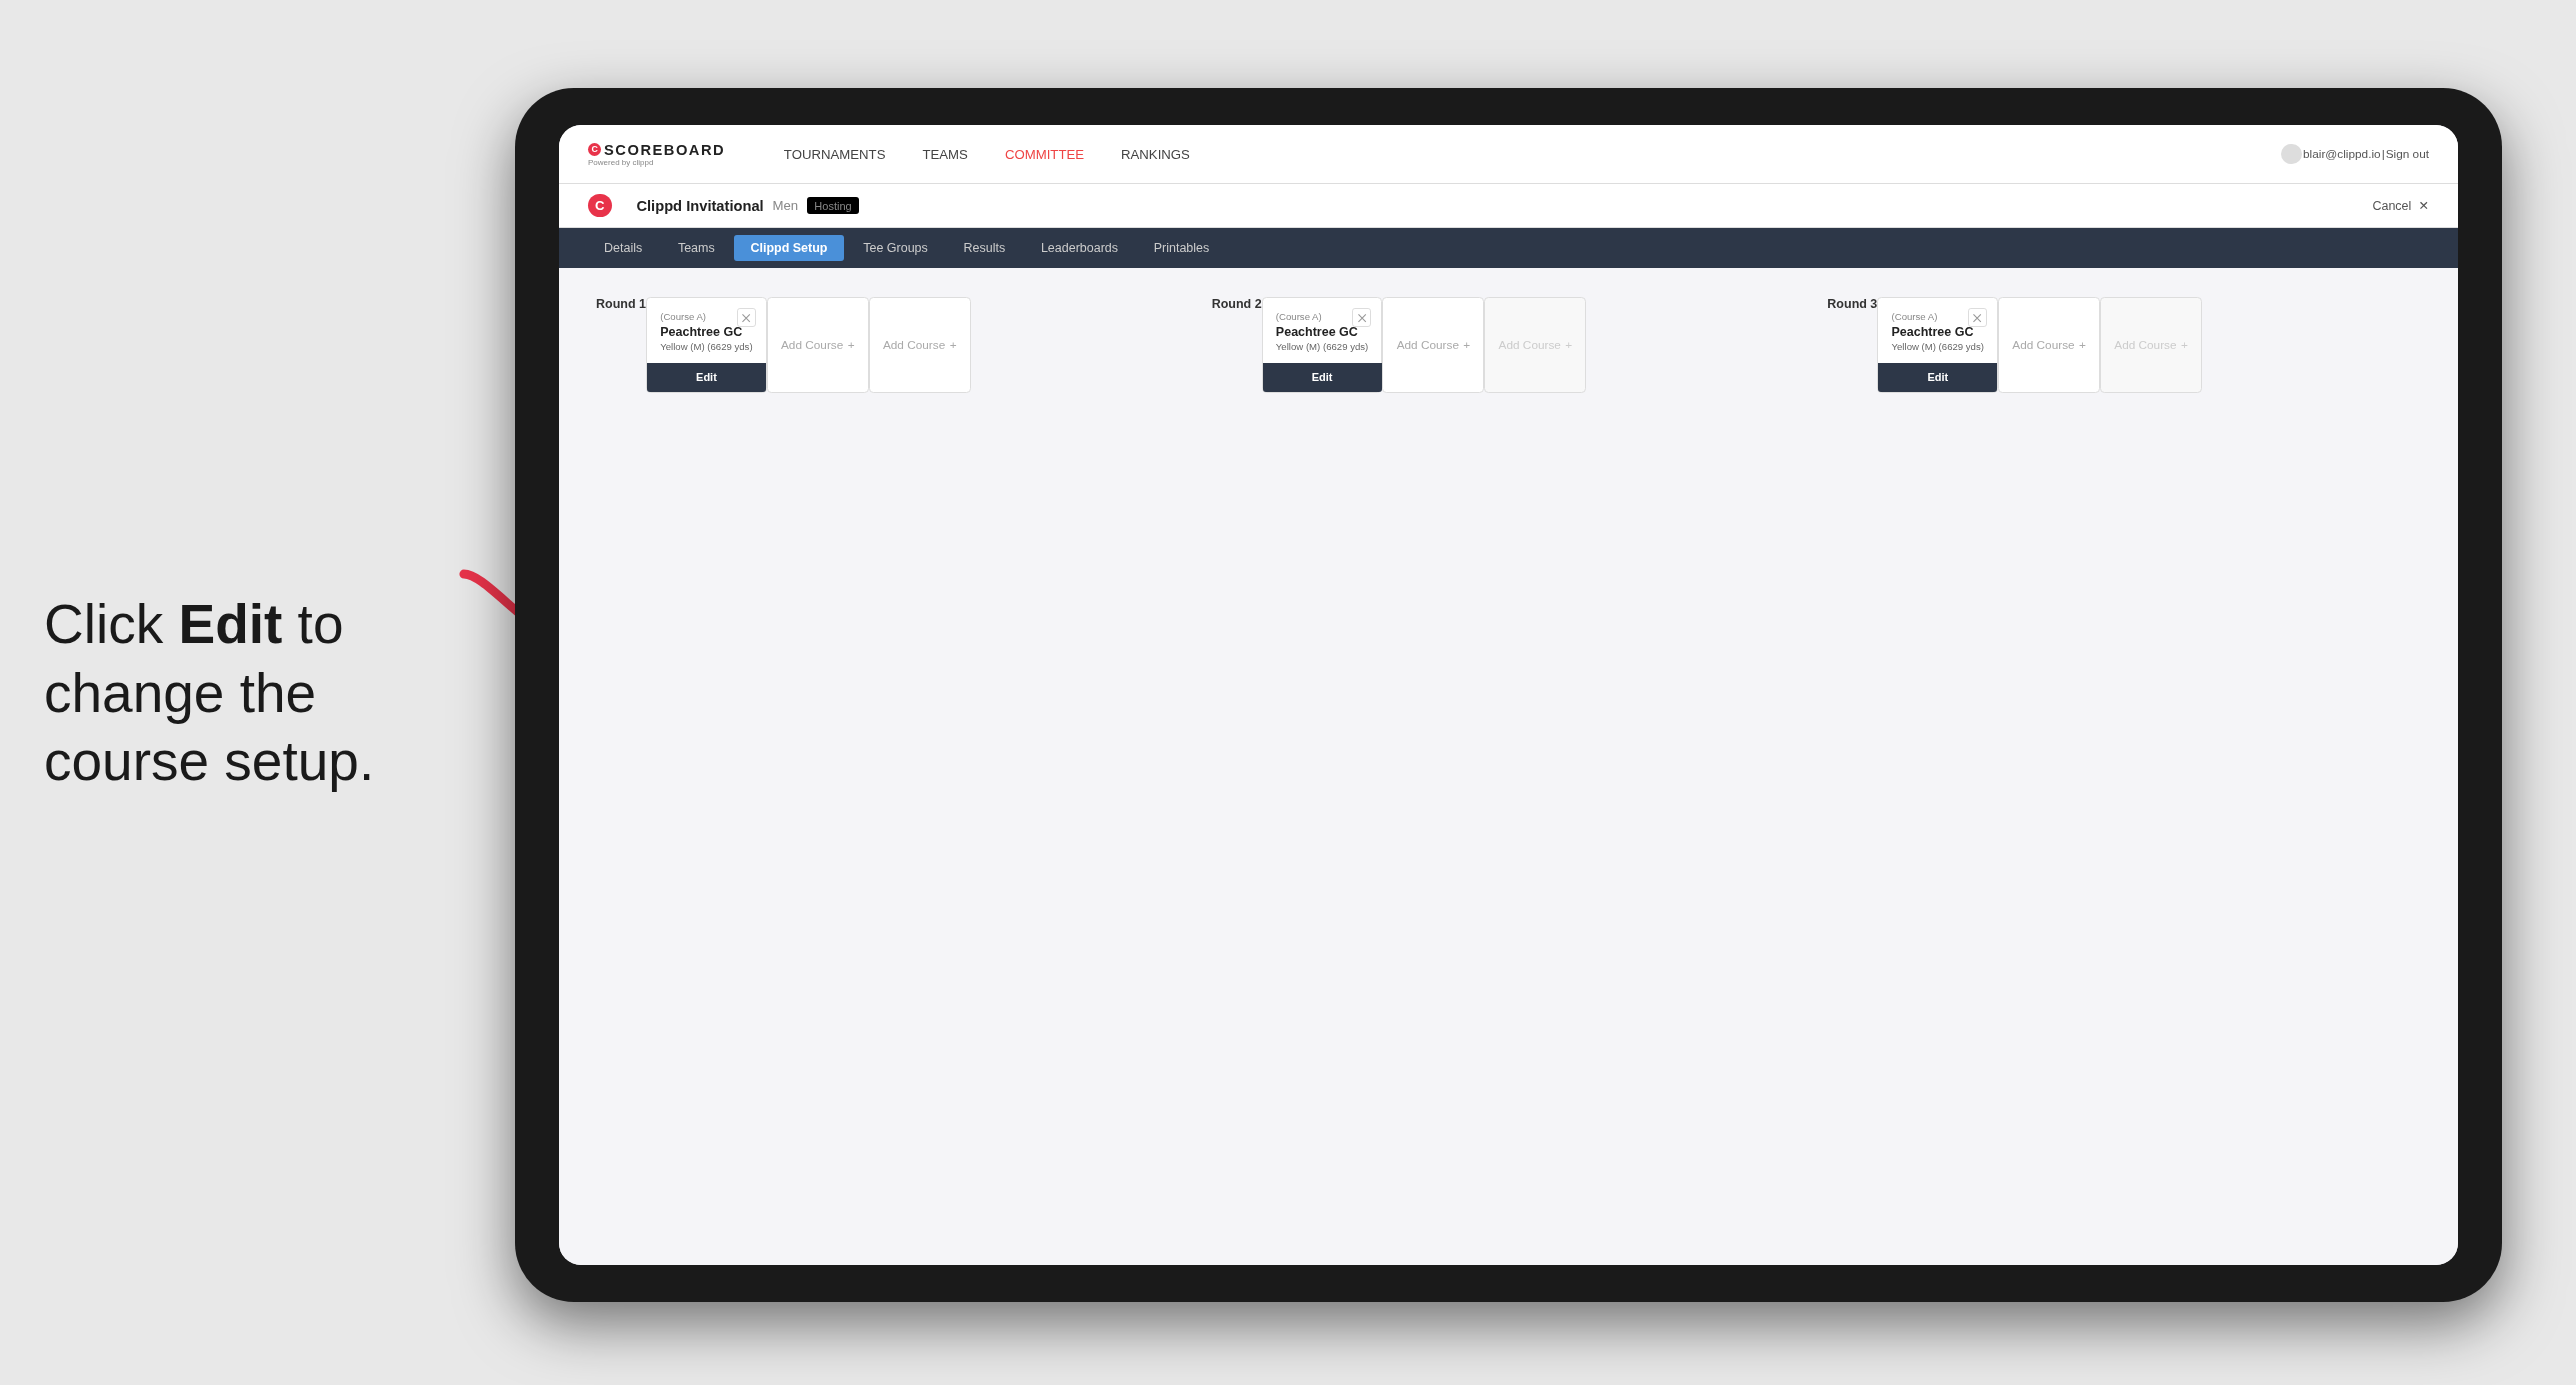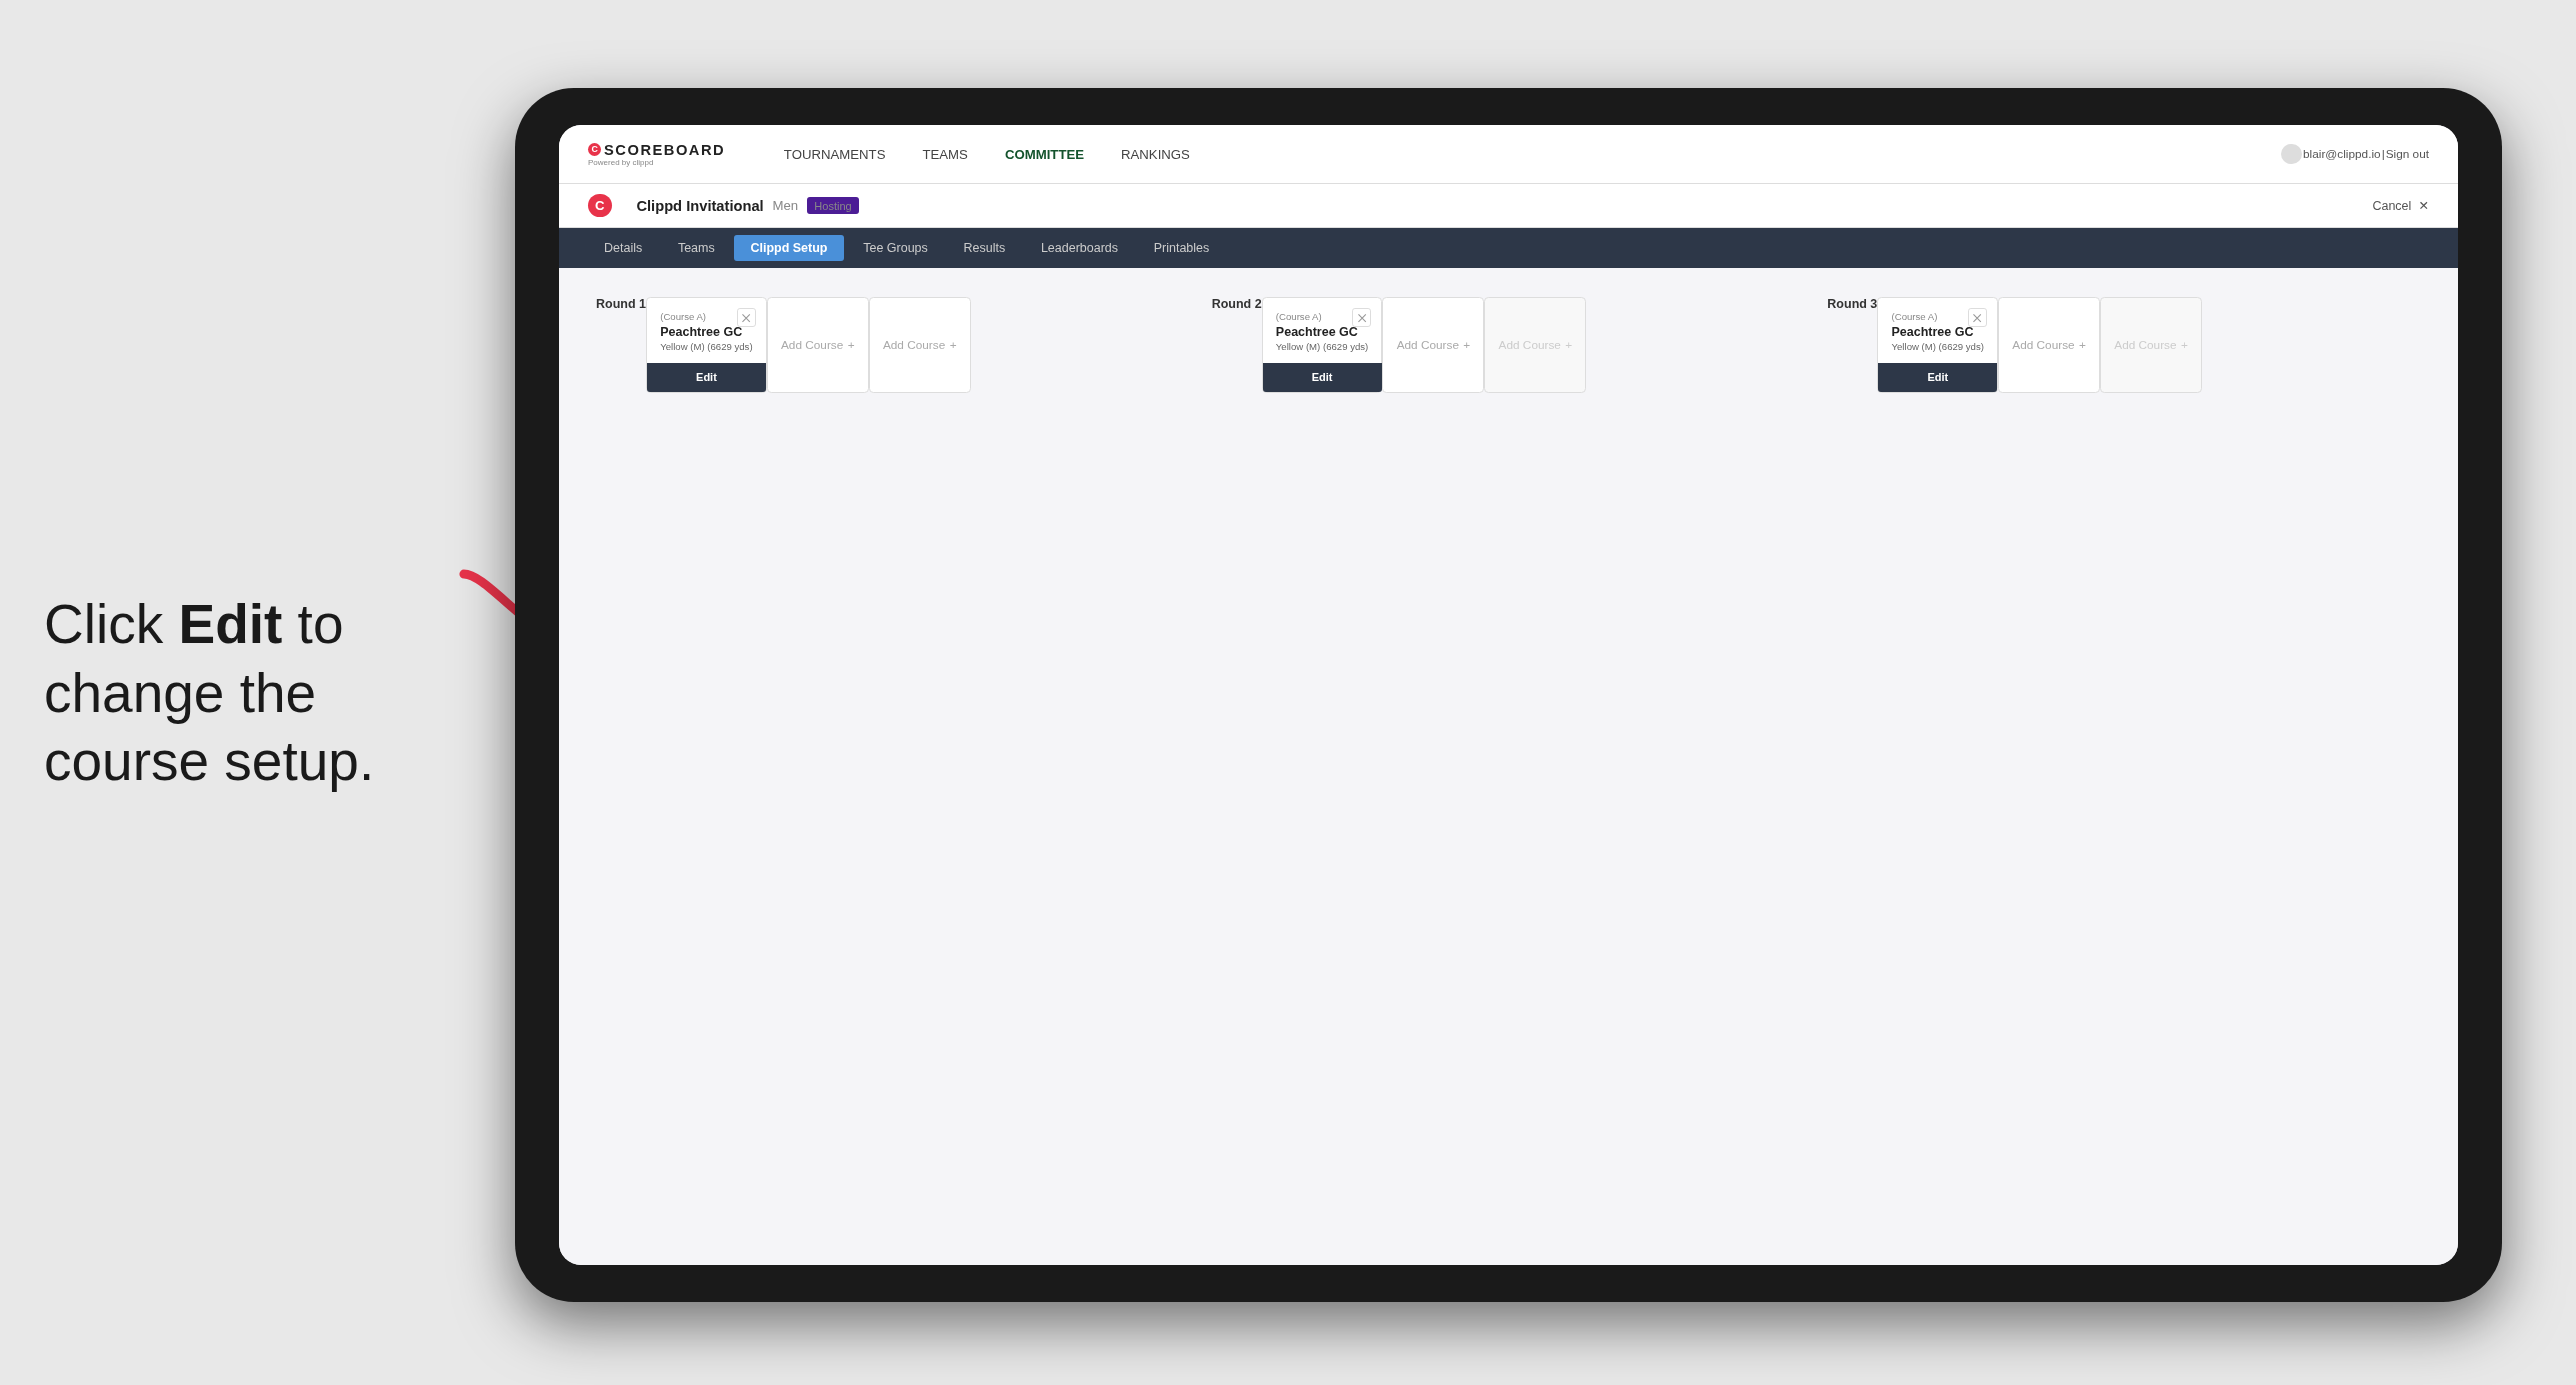--- a/index.html
+++ b/index.html
@@ -83,22 +83,22 @@
     }
     .nav-link {
       font-size: 13.2px;
       color: #444;
       text-decoration: none;
       padding: 3.7px 0;
       cursor: pointer;
       font-weight: 500;
     }
     .nav-link.active {
-      color: #14532d;
-      font-weight: 700;
+      color: #ef4444;
+      font-weight: 400;
     }
 
     .nav-right {
       display: flex;
       align-items: center;
       gap: 1px;
       font-size: 11.8px;
       color: #555;
     }
     .user-avatar {
@@ -142,21 +142,21 @@
     }
     .tournament-name {
       font-size: 14.7px;
       font-weight: 600;
       color: #222;
       margin-left: 16px;
     }
     .tournament-badge {
       font-size: 11px;
       color: #888;
-      background: #4c1d95;
+      background: #000000;
       padding: 2.2px 7.4px;
       border-radius: 2.9px;
       font-weight: 400;
     }
     .cancel-btn {
       font-size: 12.5px;
       color: #555;
       cursor: pointer;
     }
     .cancel-x {

